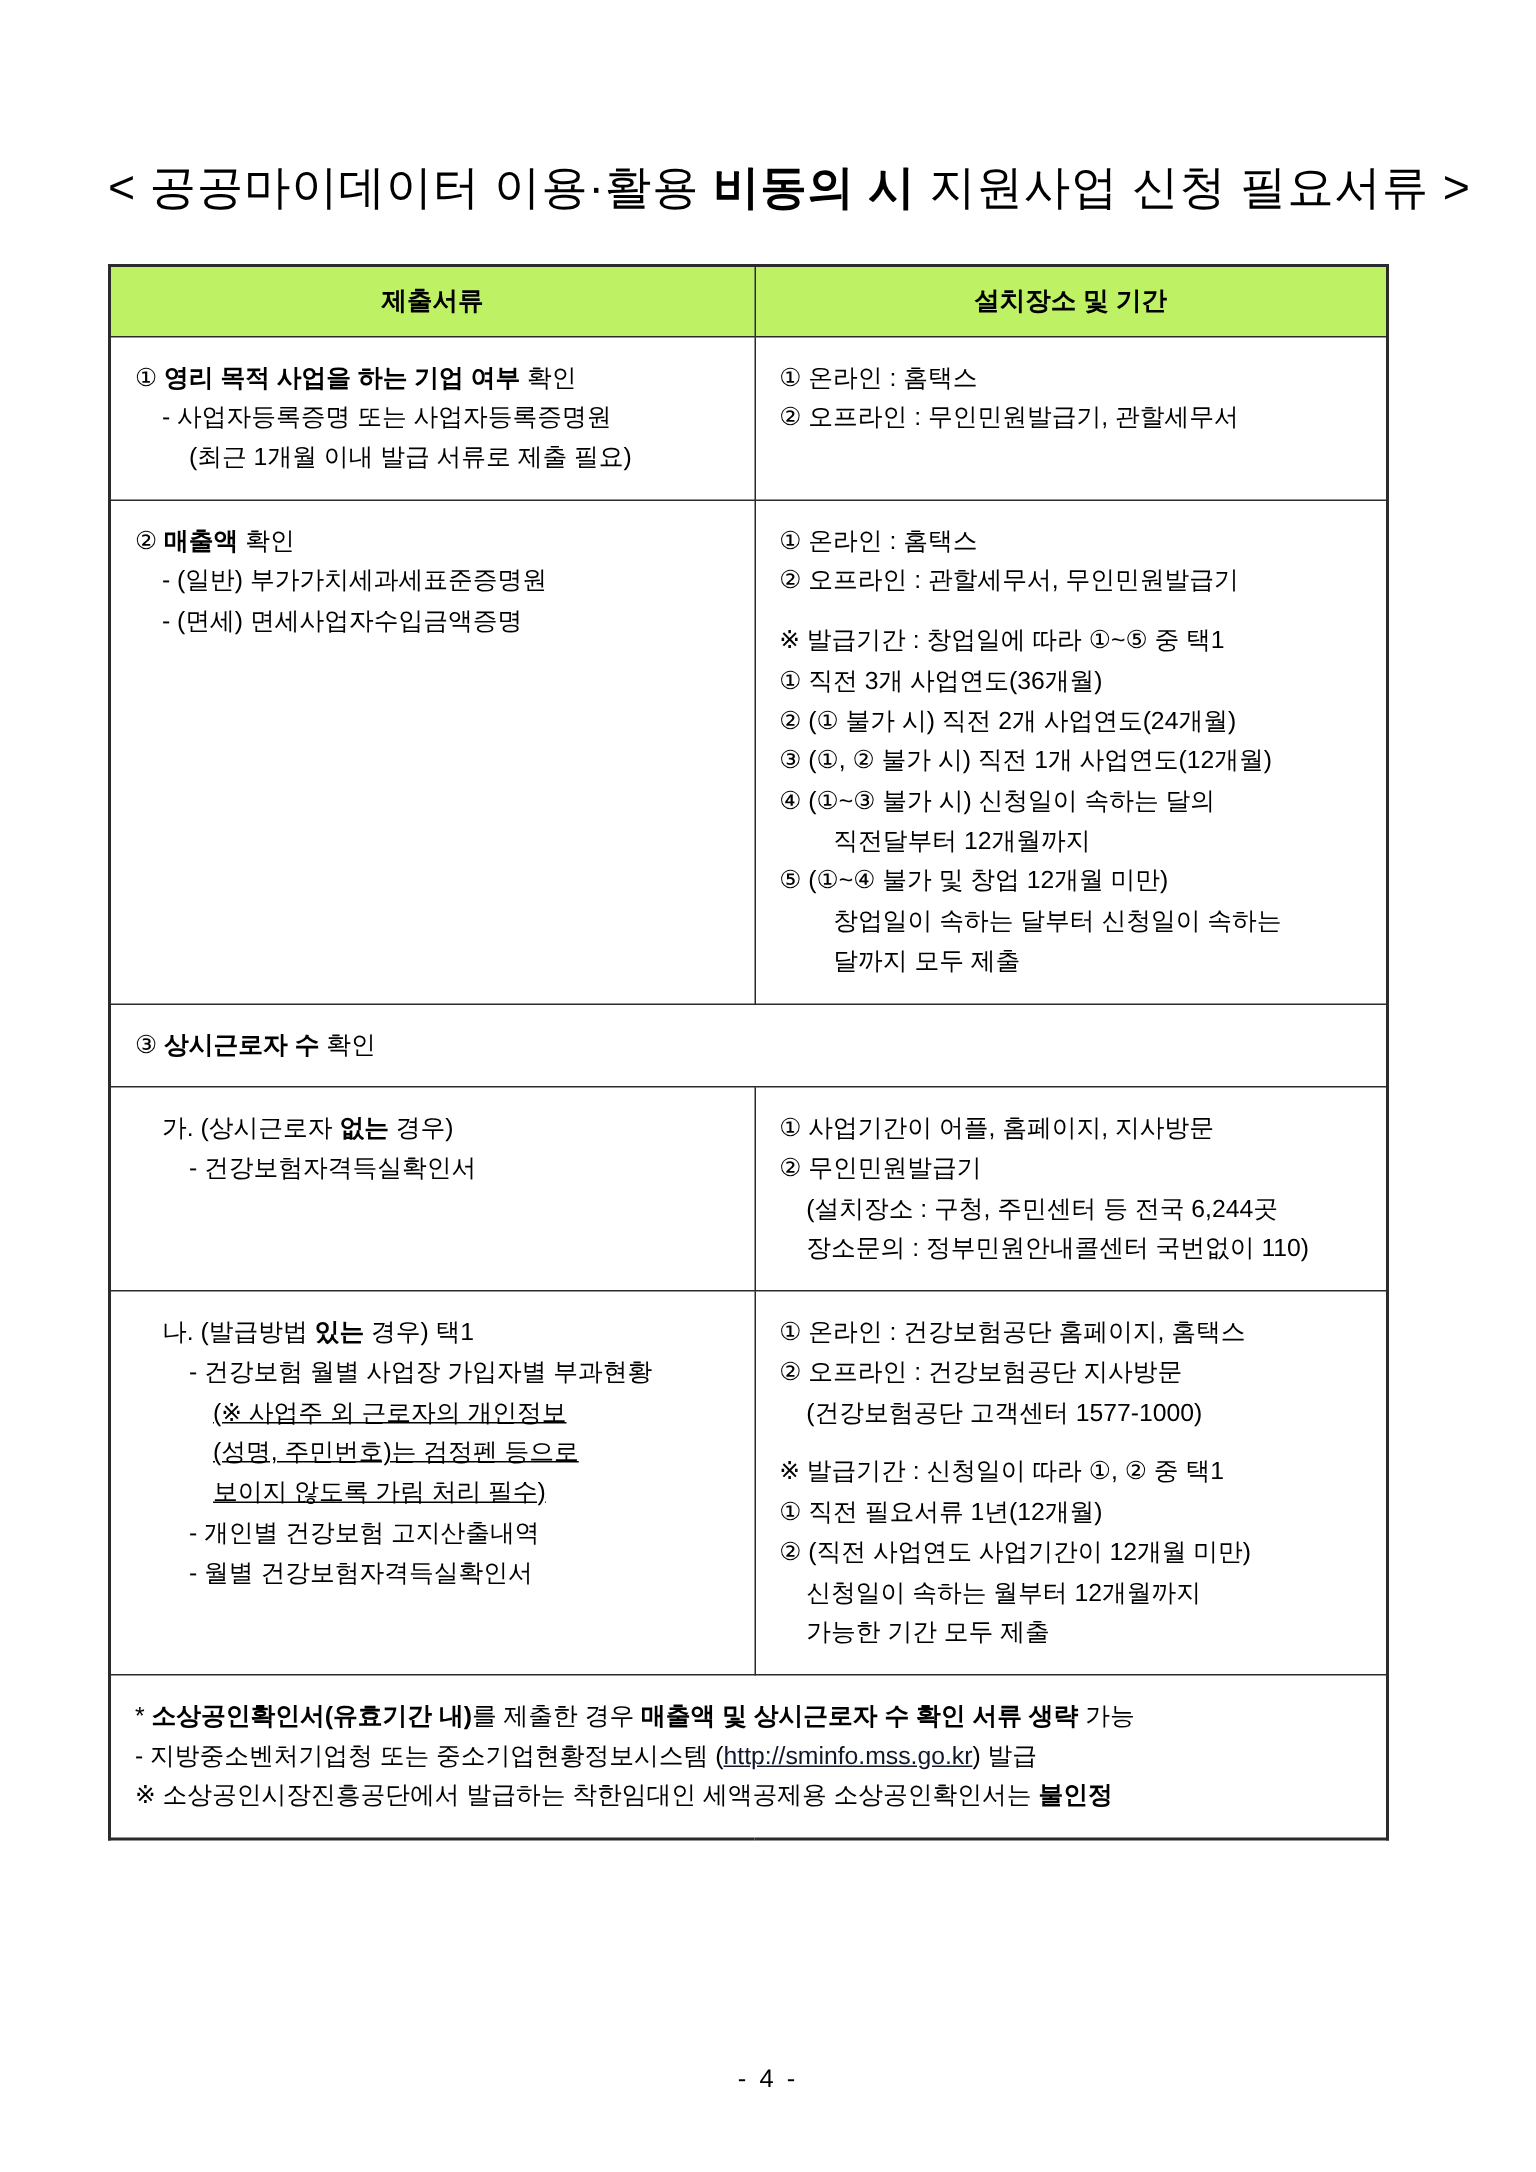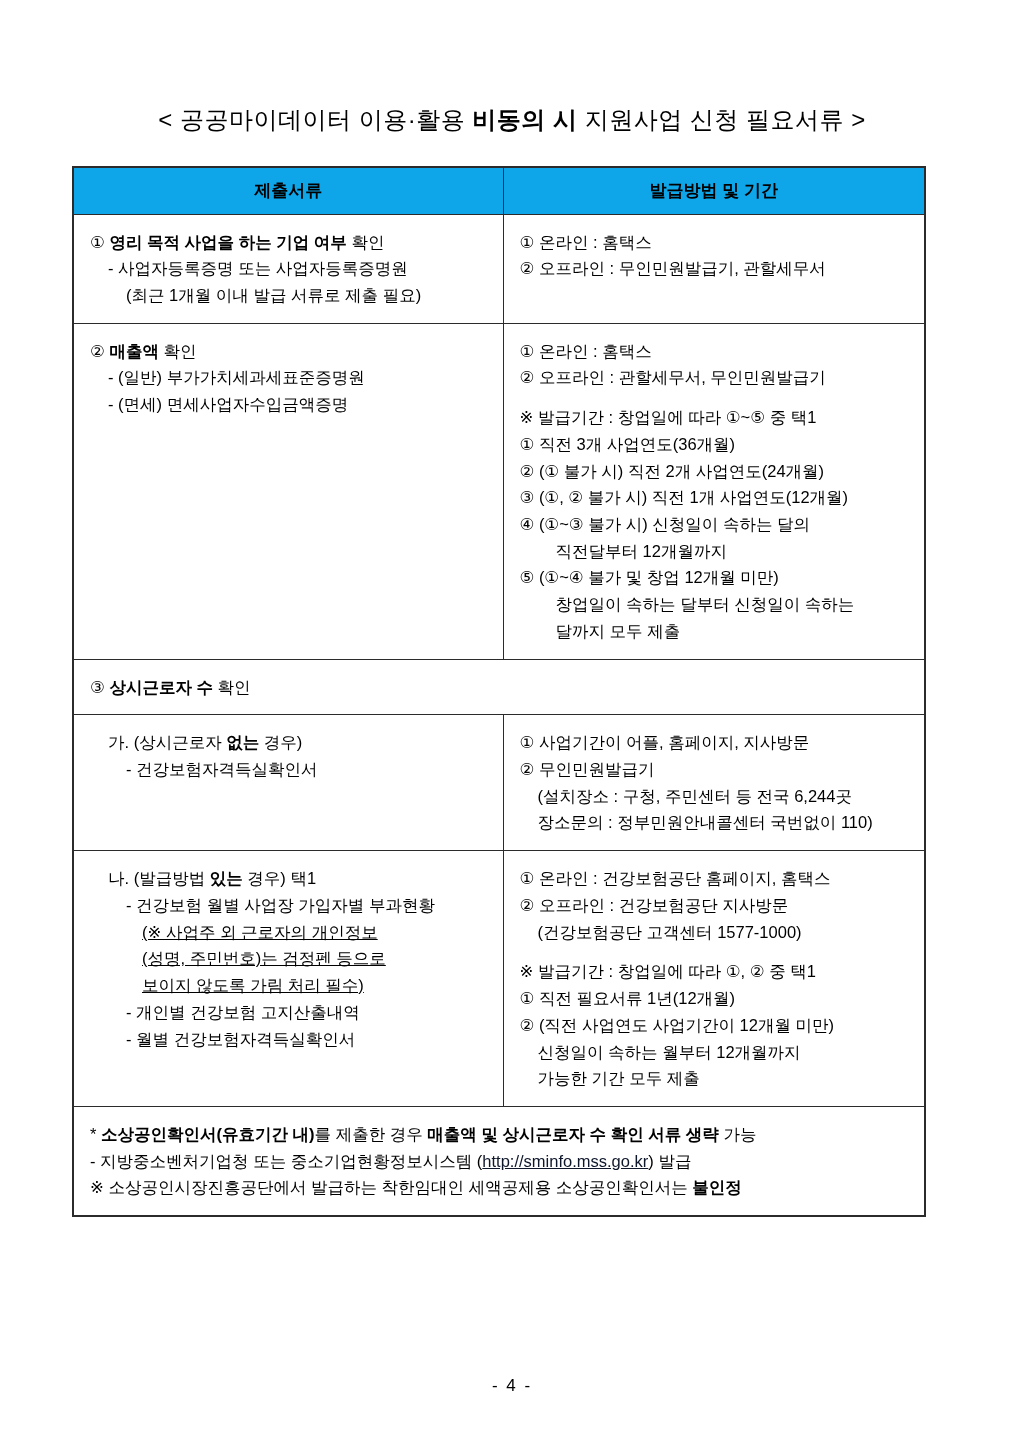--- a/index.html
+++ b/index.html
@@ -16,21 +16,21 @@
   }
   .page {
     width: 1024px;
     height: 1448px;
     box-sizing: border-box;
     padding: 104px 72px 0 72px;
     position: relative;
   }
   .doc-title {
     text-align: center;
-    font-size: 24px;
+    font-size: 31px;
     letter-spacing: 0.5px;
     margin: 0 0 30px 0;
     white-space: nowrap;
   }
   .doc-title .bold {
     font-weight: bold;
   }
   table.main {
     border-collapse: collapse;
     width: 852px;
@@ -38,21 +38,21 @@
     border: 2px solid #2b2b2b;
   }
   table.main td, table.main th {
     border: 1px solid #2b2b2b;
     vertical-align: top;
     padding: 14px 16px;
     font-size: 16.5px;
     line-height: 1.62;
   }
   table.main th {
-    background: #0ea5e9;
+    background: #bef264;
     text-align: center;
     font-weight: bold;
     font-size: 17px;
     padding: 9px 8px;
     vertical-align: middle;
   }
   col.c1 { width: 430px; }
   col.c2 { width: 422px; }
 
   .b { font-weight: bold; }
@@ -105,21 +105,21 @@
 
   <table class="main">
     <colgroup>
         <col class="c1">
         <col class="c2">
       </colgroup>
 
     <tbody>
         <tr>
       <th>제출서류</th>
-      <th>발급방법 및 기간</th>
+      <th>설치장소 및 기간</th>
     </tr>
 
     <tr>
       <td class="cell-pad-lg">
         <span class="line"><span>① </span><span class="b">영리 목적 사업을 하는 기업 여부</span><span> 확인</span></span>
         <span class="line ind1">- 사업자등록증명 또는 사업자등록증명원</span>
         <span class="line ind2">(최근 1개월 이내 발급 서류로 제출 필요)</span>
       </td>
       <td class="cell-mid">
         <span class="line">① 온라인 : 홈택스</span>
@@ -176,21 +176,21 @@
         <span class="line ind3">(성명, 주민번호)는 검정펜 등으로</span>
         <span class="line ind3">보이지 않도록 가림 처리 필수)</span>
         <span class="line ind2">- 개인별 건강보험 고지산출내역</span>
         <span class="line ind2">- 월별 건강보험자격득실확인서</span>
       </td>
       <td class="cell-mid cell-pad-lg">
         <span class="line">① 온라인 : 건강보험공단 홈페이지, 홈택스</span>
         <span class="line">② 오프라인 : 건강보험공단 지사방문</span>
         <span class="line ind1">(건강보험공단 고객센터 1577-1000)</span>
         <span class="gap"></span>
-        <span class="line">※ 발급기간 : 창업일에 따라 ①, ② 중 택1</span>
+        <span class="line">※ 발급기간 : 신청일이 따라 ①, ② 중 택1</span>
         <span class="line">① 직전 필요서류 1년(12개월)</span>
         <span class="line">② (직전 사업연도 사업기간이 12개월 미만)</span>
         <span class="line ind1">신청일이 속하는 월부터 12개월까지</span>
         <span class="line ind1">가능한 기간 모두 제출</span>
       </td>
     </tr>
 
     <tr>
       <td colspan="2" class="footer-cell">
         <span class="line"><span>* </span><span class="b">소상공인확인서(유효기간 내)</span><span>를 제출한 경우 </span><span class="b">매출액 및 상시근로자 수 확인 서류 생략</span><span> 가능</span></span>

